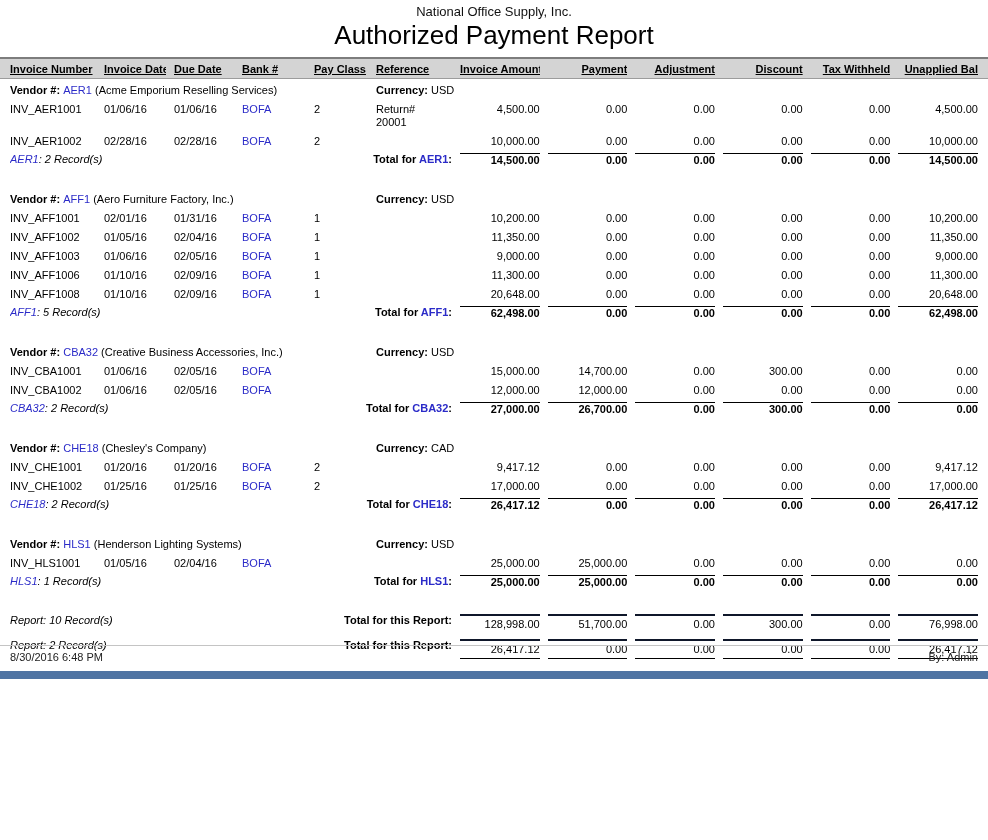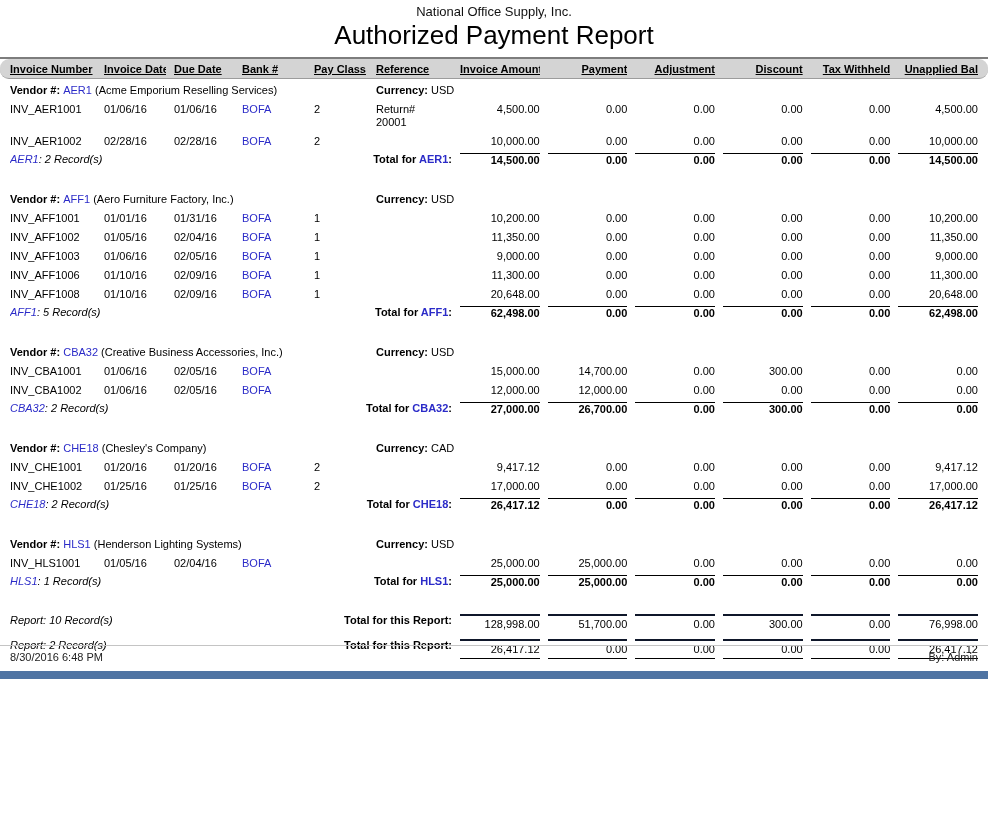--- a/index.html
+++ b/index.html
@@ -24,21 +24,20 @@
     display:grid;
     grid-template-columns:86px 62px 60px 64px 54px 76px repeat(6,minmax(0,1fr));
     column-gap:8px;
     padding-left:10px;padding-right:10px;
   }
   .thead{
     background:var(--band);
     border-bottom:1px solid #9c9c9c;
     padding-top:4px;padding-bottom:3px;
     font-weight:700;
-    border-radius:9px;
   }
   .hcell{text-decoration:underline;white-space:nowrap;overflow:hidden;}
   .num{text-align:right;}
 
   .row{padding-top:3px;padding-bottom:3px;line-height:13px;align-items:start;}
   .vendor-row{padding-top:5px;}
   .cell{overflow:hidden;}
   .blue{color:var(--link);}
   .bold{font-weight:700;text-align:right;}
   .italic{font-style:italic;}
@@ -151,21 +150,21 @@
           <div class="cell num tline">14,500.00</div>
         </div>
       </div>
       <div class="group">
         <div class="grid row vendor-row">
           <div class="cell vinfo"><span class="bold">Vendor #: </span><span class="blue">AFF1</span><span> (Aero Furniture Factory, Inc.)</span></div>
           <div class="cell currency"><span class="bold">Currency: </span><span>USD</span></div>
         </div>
         <div class="grid row data-row">
           <div class="cell">INV_AFF1001</div>
-          <div class="cell">01/01/16</div>
+          <div class="cell">02/01/16</div>
           <div class="cell">01/31/16</div>
           <div class="cell blue">BOFA</div>
           <div class="cell">1</div>
           <div class="cell ref"></div>
           <div class="cell num">10,200.00</div>
           <div class="cell num">0.00</div>
           <div class="cell num">0.00</div>
           <div class="cell num">0.00</div>
           <div class="cell num">0.00</div>
           <div class="cell num">10,200.00</div>

